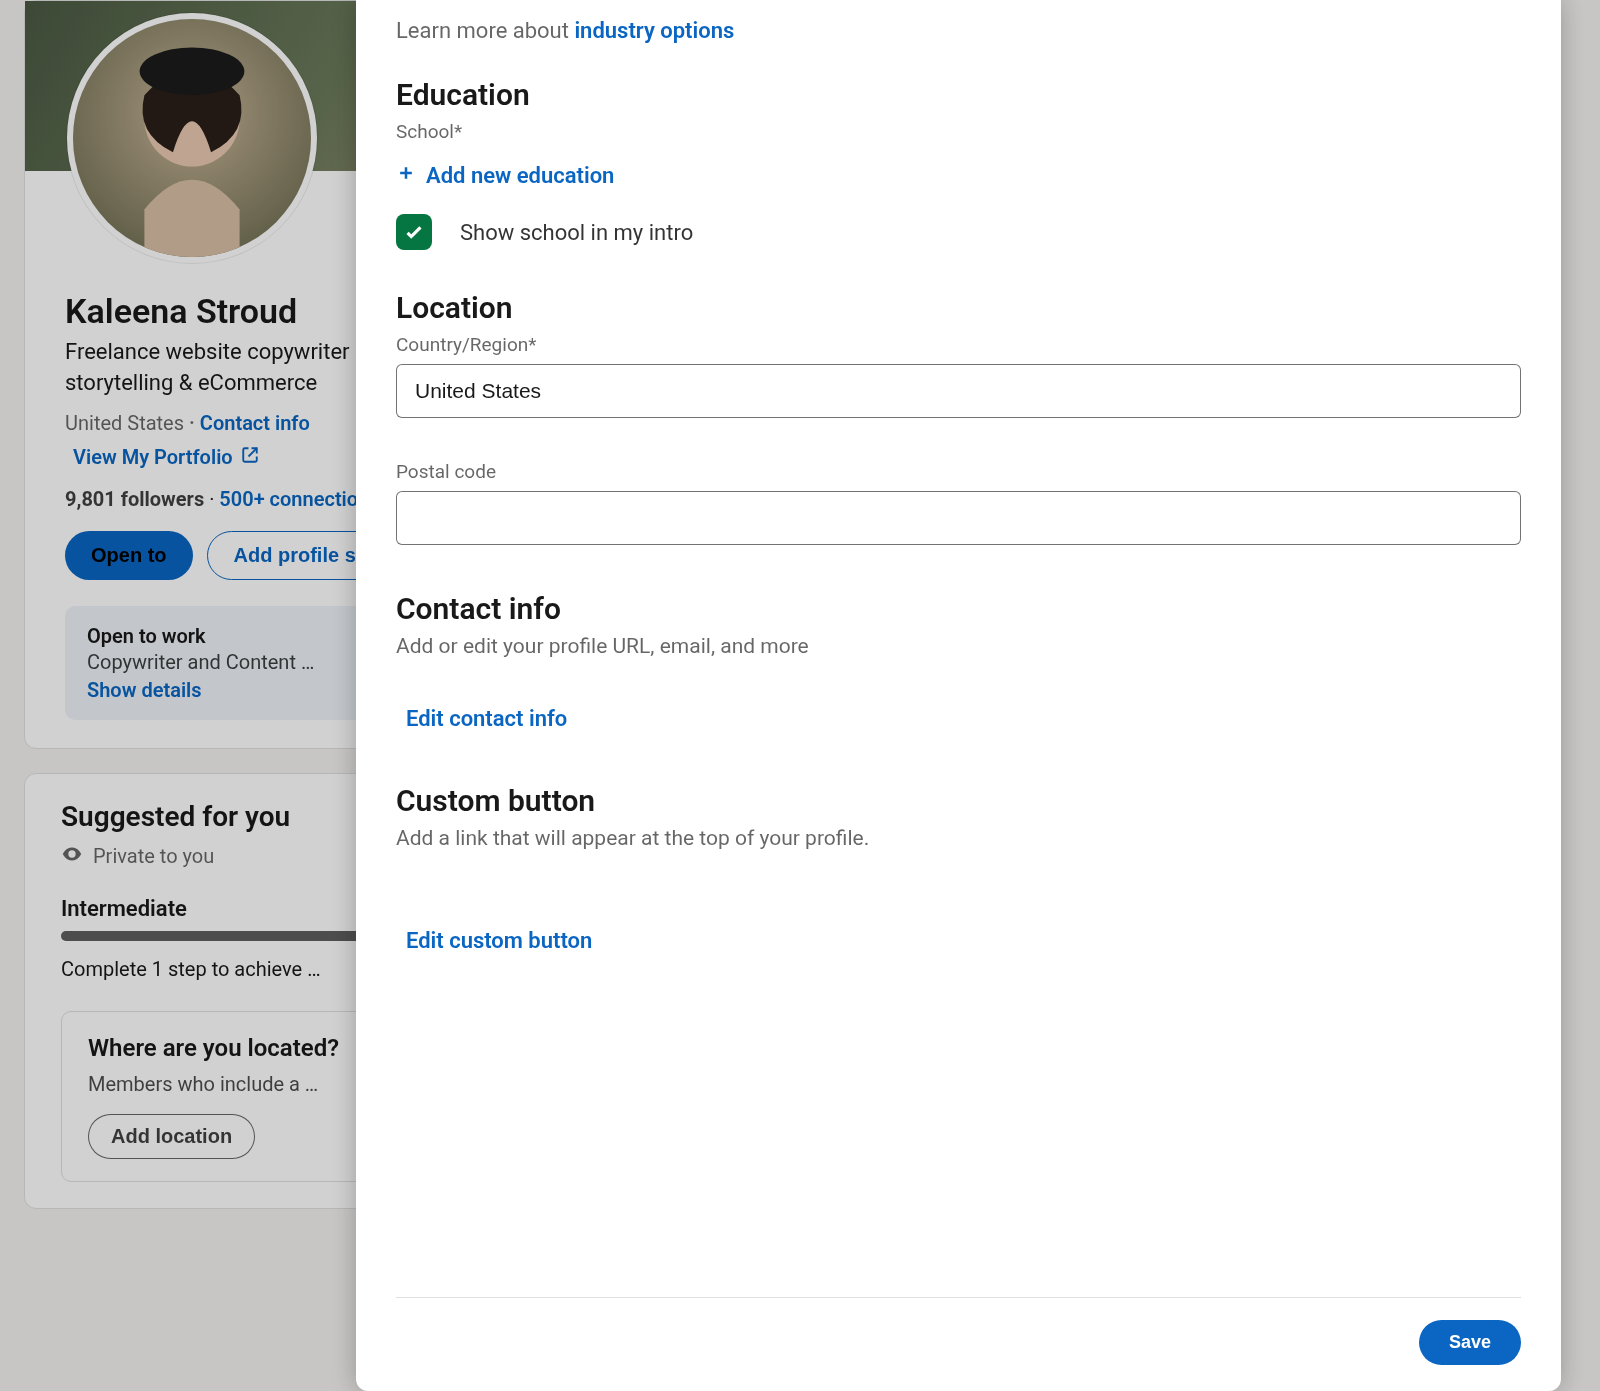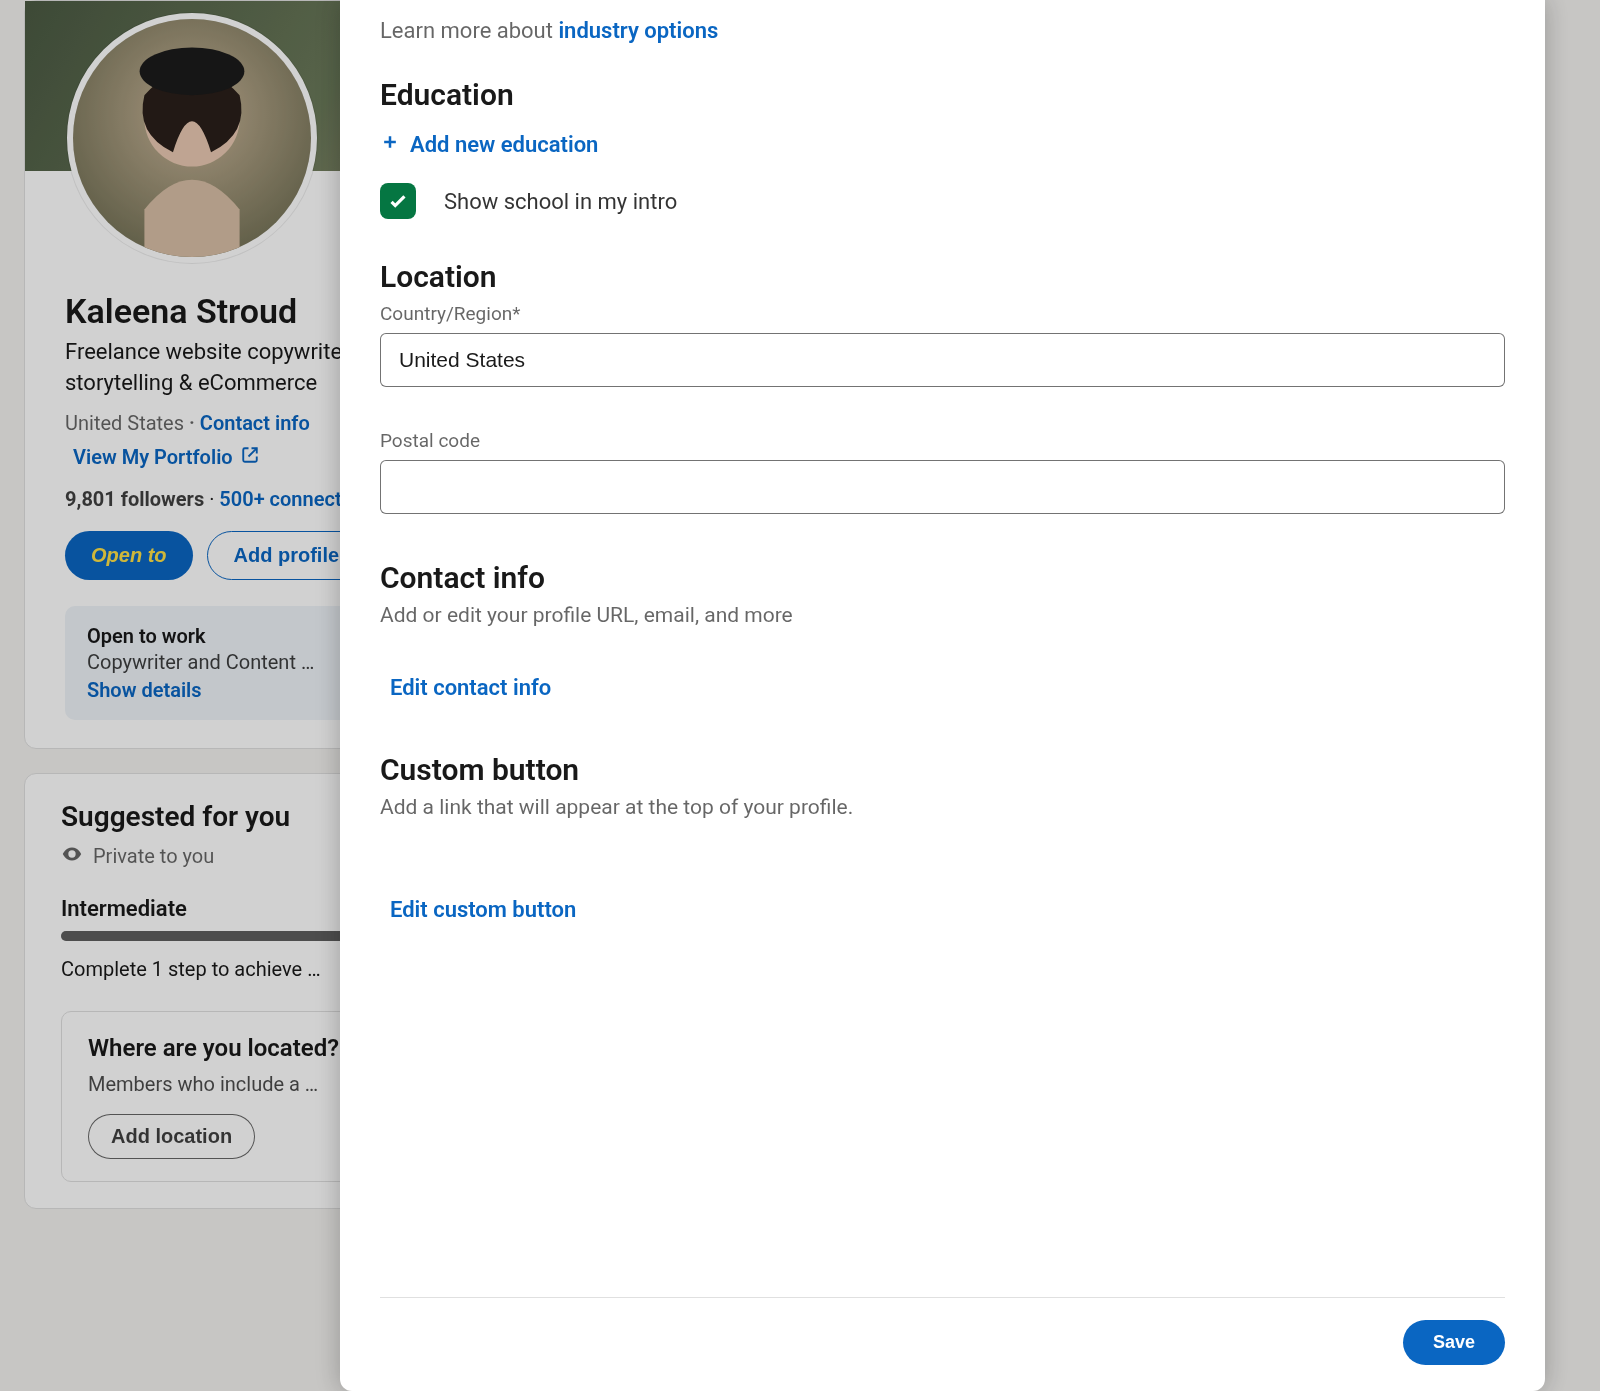--- a/index.html
+++ b/index.html
@@ -72,21 +72,21 @@
   .profile-headline { font-size: 22px; color: rgba(0,0,0,0.9); line-height:1.4; margin-bottom: 12px; }
   .profile-meta { font-size: 20px; color: rgba(0,0,0,0.6); margin-bottom: 10px; }
   .profile-meta .link { color:#0a66c2; font-weight:600; }
   .profile-meta .dot::before { content:" · "; color: rgba(0,0,0,0.6); }
   .portfolio-link { color:#0a66c2; font-weight:600; font-size:20px; display:inline-flex; align-items:center; gap:8px; margin-bottom:10px;margin-left:8px; }
   .followers-line { font-size:20px; margin: 8px 0 20px; }
   .followers-line .followers { color: rgba(0,0,0,0.75); font-weight:700; }
   .followers-line .connections { color:#0a66c2; font-weight:600; }
   .btn-row { display:flex; gap:14px; margin-bottom:26px; }
   .btn { border-radius:28px; padding:12px 26px; font-size:20px; font-weight:600; cursor:pointer; }
-  .btn-primary { background:#0a66c2; color:#fde047; border:none;font-style:italic; }
+  .btn-primary { background:#0a66c2; color:#000000; border:none; }
   .btn-outline { background:#fff; color:#0a66c2; border:1.5px solid #0a66c2; }
   .open-to-card {
     background:#eef3f8; border-radius:10px; padding:18px 22px;
   }
   .open-to-card .t1 { font-weight:600; font-size:20px; color:rgba(0,0,0,0.9); }
   .open-to-card .t2 { font-size:20px; color:rgba(0,0,0,0.75); margin-top:2px; }
   .open-to-card .show { color:#0a66c2; font-weight:600; font-size:20px; margin-top:4px; display:inline-block; }
 
   .suggested-card {
     background:#fff; border:1px solid #e0e0e0; border-radius:12px; padding:26px 36px;
@@ -103,21 +103,21 @@
   .pill-outline { border:1.5px solid rgba(0,0,0,0.6); background:#fff; color:rgba(0,0,0,0.75); font-weight:600; font-size:20px; padding:10px 22px; border-radius:26px; cursor:pointer; }
 
   
   .dim {
     position:absolute; inset:0; background:rgba(0,0,0,0.18); pointer-events:none;
   }
 
   
   .modal {
     position:absolute;
-    left: 340px; top: 0;
+    left: 356px; top: 0;
     width: 1205px;
     height: 1391px;
     background:#fff;
     border-radius: 0 0 12px 12px;
     box-shadow: -2px 0 24px rgba(0,0,0,0.15), 2px 0 24px rgba(0,0,0,0.10);
     padding: 18px 40px 26px 40px;
     overflow: hidden;
     display:flex; flex-direction:column;
   }
   .modal-scroll { flex:1; overflow:auto; }
@@ -273,20 +273,21 @@
 <div class="dim"></div>
 
 <div class="modal">
   <div class="modal-scroll">
     <div class="hint">
       <span>Learn more about </span><a>industry options</a>
     </div>
 
     
     <div class="sec-title">Education</div>
+    <label class="field-label">School*</label>
 
     <div class="add-link">
       <span class="icon">
         <svg width="20" height="20" viewBox="0 0 24 24" fill="none" stroke="#0a66c2" stroke-width="3">
             <path d="M12 5v14M5 12h14"></path>
           </svg>
       </span>
       <span>Add new education</span>
     </div>
 

